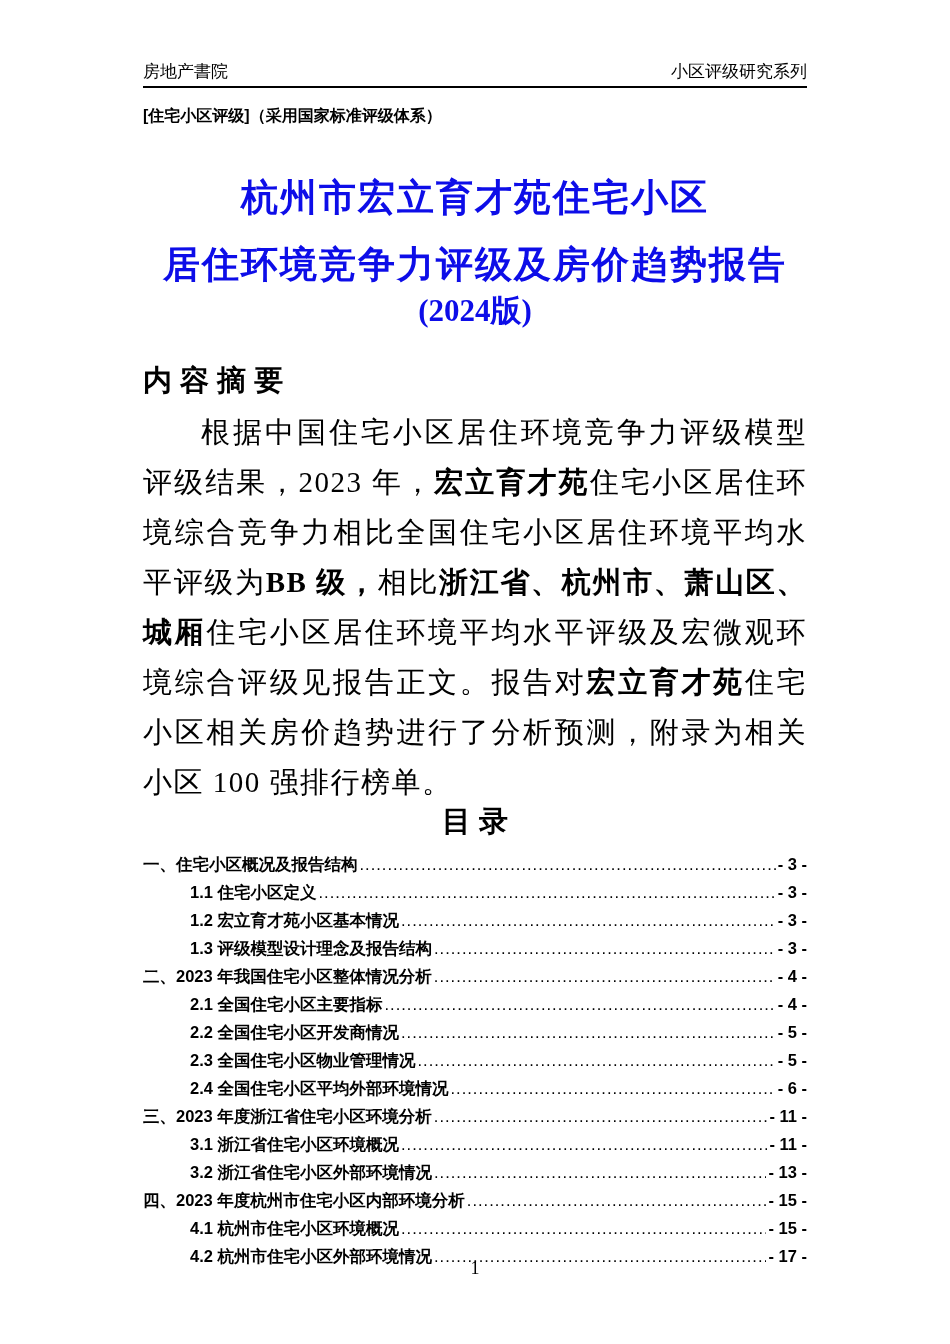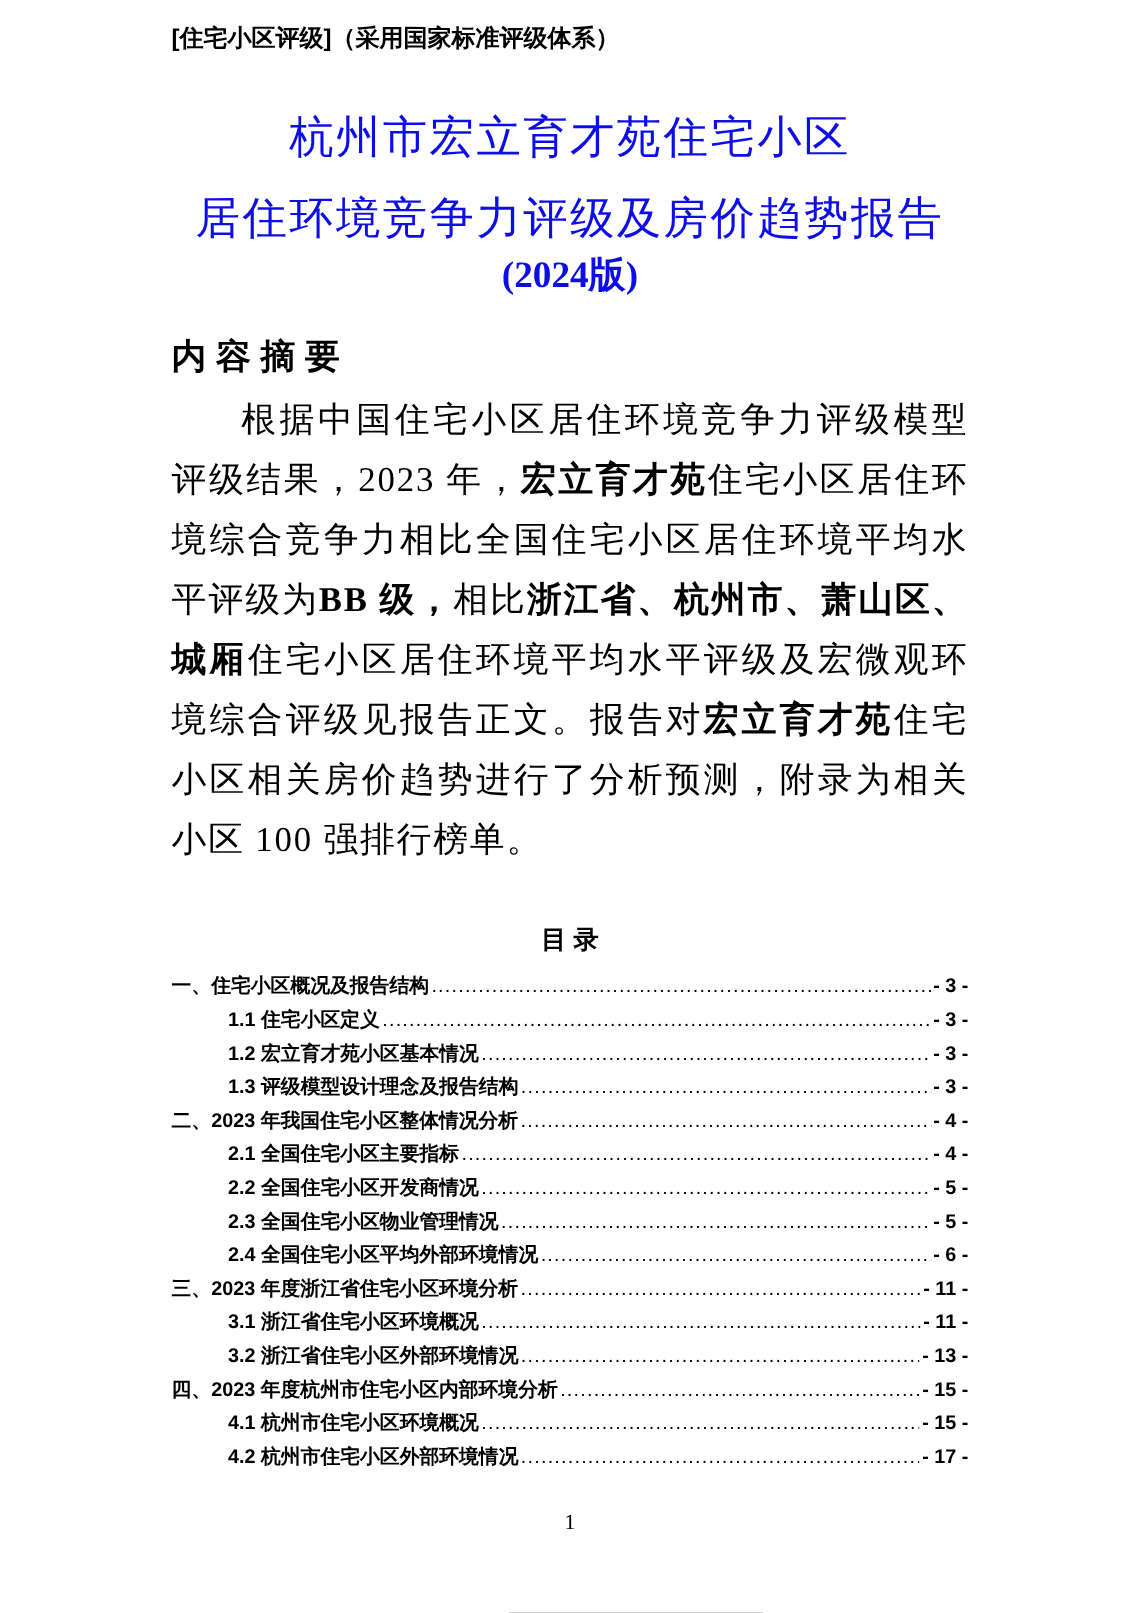--- a/index.html
+++ b/index.html
@@ -27,26 +27,26 @@
     padding-bottom: 4px;
     font-family: "Liberation Sans", "DejaVu Sans", sans-serif;
     font-size: 17px;
     line-height: 1.2;
   }
   
   .subtitle {
     margin-top: 18px;
     font-family: "Liberation Sans", "DejaVu Sans", sans-serif;
     font-weight: bold;
-    font-size: 20px;
+    font-size: 16px;
   }
   
   .title-block { text-align: center; margin-top: 52px; }
   .title-line1, .title-line2 {
-    font-weight: normal;
+    font-weight: bold;
     font-size: 37px;
     letter-spacing: 2px;
     line-height: 1.0;
   }
   .title-line2 { margin-top: 30px; }
   .title-line3 {
     font-weight: bold;
     font-size: 31px;
     margin-top: 12px;
     line-height: 1.0;
@@ -67,22 +67,21 @@
     text-align: justify;
     text-indent: 2em;
     letter-spacing: 1.5px;
   }
   .summary-paragraph .b { font-weight: bold; }
   
   .toc-heading {
     text-align: center;
     font-family: "Liberation Sans", "DejaVu Sans", sans-serif;
     font-weight: bold;
-    font-size: 21px;
-    margin-top: 48px;
+    font-size: 29px;
     line-height: 1.0;
   }
   .toc-list {
     margin-top: 14px;
     font-family: "Liberation Sans", "DejaVu Sans", sans-serif;
     font-weight: bold;
     font-size: 16.5px;
   }
   .toc-row {
     display: flex;
@@ -116,20 +115,24 @@
     font-size: 18px;
     font-family: "Liberation Serif", "DejaVu Serif", serif;
   }
 </style>
 </head>
 <body>
 
 <div class="page">
   <div class="content">
 
+    <div class="hdr">
+      <span>房地产書院</span>
+      <span>小区评级研究系列</span>
+    </div>
 
     <div class="subtitle">[住宅小区评级]（采用国家标准评级体系）</div>
 
     <div class="title-block" style="color: rgb(13, 13, 232);">
       <div class="title-line1" style="color: rgb(13, 13, 232);">杭州市宏立育才苑住宅小区</div>
       <div class="title-line2" style="color: rgb(13, 13, 232);">居住环境竞争力评级及房价趋势报告</div>
       <div class="title-line3" style="color: rgb(13, 13, 232);">(2024版)</div>
     </div>
 
     <div class="summary-heading">内 容 摘 要</div>

